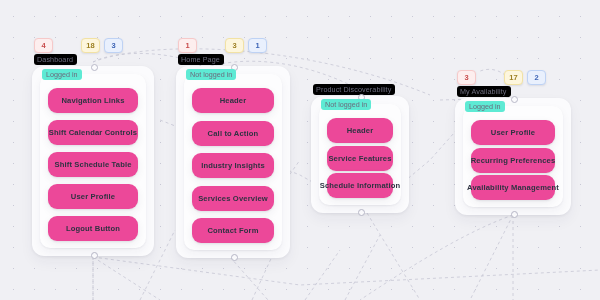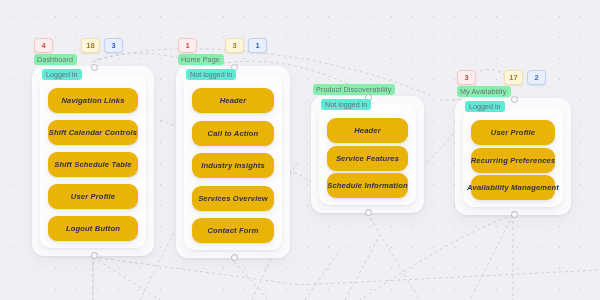--- a/index.html
+++ b/index.html
@@ -22,21 +22,21 @@
     position:absolute;
     background:#fbfbfd;
     border-radius:12px;
     box-shadow:0 1px 3px rgba(40,40,70,.07), 0 6px 14px rgba(40,40,70,.05);
   }
   .grp-title{
     position:absolute;
     top:-12px;left:2px;
     font-size:7.2px;
     color:#6e6e80;
-    background:#86efac;
+    background:#000000;
     padding:1px 4px 1px 3px;
     border-radius:3px;
     white-space:nowrap;
     letter-spacing:.1px;
   }
   .badges{
     position:absolute;
     top:-28px;left:2px;
     display:flex;gap:4px;
   }
@@ -72,26 +72,25 @@
     padding:1px 4px;
     border-radius:3px;
     white-space:nowrap;
   }
   .cards{
     position:absolute;
     left:8px;right:8px;top:14px;bottom:7px;
     display:flex;flex-direction:column;justify-content:space-between;
   }
   .card{
-    background:#eab308;
+    background:#ec4899;
     border-radius:9px;
     height:25px;
     display:flex;align-items:center;justify-content:center;
     box-shadow:0 1px 2px rgba(40,40,70,.09), 0 3px 8px rgba(40,40,70,.07);
-    font-style:italic;
   }
   .card-label{
     font-size:7.6px;
     font-weight:bold;
     color:#2f3342;
     letter-spacing:.15px;
     text-align:center;
     white-space:nowrap;
   }
   
@@ -192,21 +191,21 @@
         <div class="card">
             <span class="card-label">Services Overview</span>
           </div>
         <div class="card">
             <span class="card-label">Contact Form</span>
           </div>
       </div>
     </div>
   </div>
 
-  <div class="group" style="left:311px;top:96px;width:113px;height:117px;">
+  <div class="group" style="left:311px;top:96px;width:98px;height:117px;">
     <div class="grp-title">Product Discoverability</div>
     <div class="port top"></div>
     <div class="port bottom"></div>
     <div class="panel">
       <div class="panel-title">Not logged in</div>
       <div class="cards">
         <div class="card">
             <span class="card-label">Header</span>
           </div>
         <div class="card">

